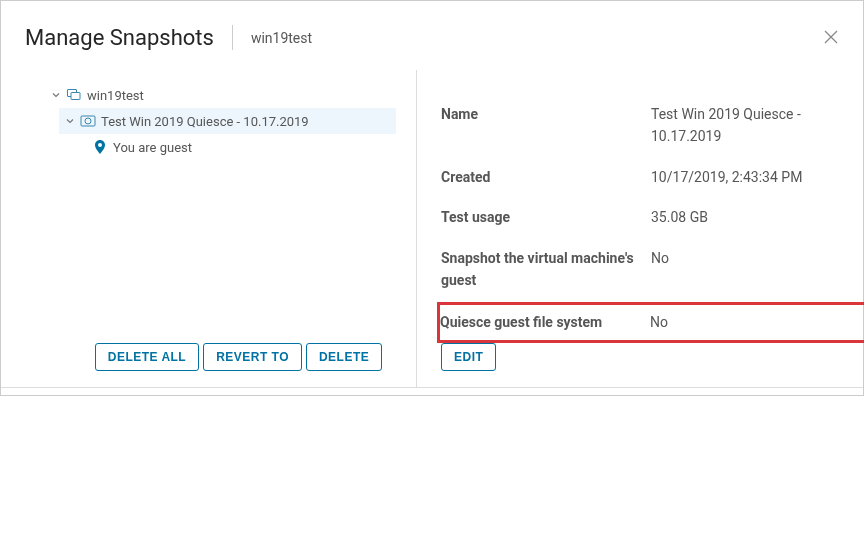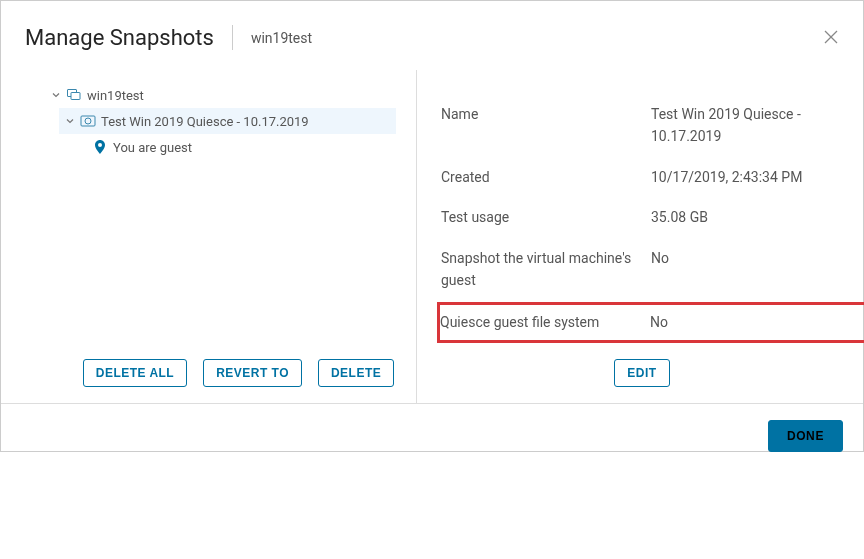--- a/index.html
+++ b/index.html
@@ -8,21 +8,21 @@
       padding: 0;
     }
     body {
       font-family: -apple-system, BlinkMacSystemFont, "Segoe UI", Roboto, Arial, sans-serif;
       background: #fff;
       color: #565656;
       font-size: 14px;
     }
     .dialog {
       width: 864px;
-      height: 452px;
+      height: 396px;
       border: 1px solid #ccc;
       display: flex;
       flex-direction: column;
       position: relative;
     }
     .dialog-header {
       display: flex;
       align-items: center;
       padding: 24px 24px 20px 24px;
       position: relative;
@@ -92,21 +92,21 @@
       align-items: center;
       justify-content: center;
       width: 18px;
       margin-right: 4px;
     }
     .tree-label {
       flex: 1;
     }
     .tree-actions {
       display: flex;
-      gap: 16px;
+      gap: 4px;
       justify-content: center;
       padding: 6px 0 0 60px;
     }
     .btn-outline {
       background: #fff;
       border: 1px solid #0072a3;
       color: #0072a3;
       font-size: 12px;
       font-weight: 600;
       letter-spacing: 0.04em;
@@ -126,39 +126,39 @@
     }
     .detail-row {
       display: flex;
       padding: 9px 0;
       font-size: 14px;
     }
     .detail-label {
       width: 210px;
       color: #565656;
       line-height: 1.6;
+      font-weight: bold;
     }
     .detail-value {
       color: #565656;
       flex: 1;
       line-height: 1.6;
     }
     .highlight-row {
       border: 3px solid #d9353a;
       padding: 6px 4px 6px 0;
       margin-left: -4px;
       margin-right: -24px;
       margin-top: 2px;
     }
     .highlight-row .detail-label {
     }
     .right-actions {
       display: flex;
-      justify-content: center;
-      margin-top: 16px;
+      justify-content: flex-start;
     }
     .dialog-footer {
       display: flex;
       justify-content: flex-end;
       padding: 16px 20px;
     }
     .btn-primary {
       background: #0072a3;
       border: 1px solid #0072a3;
       color: #000000;

